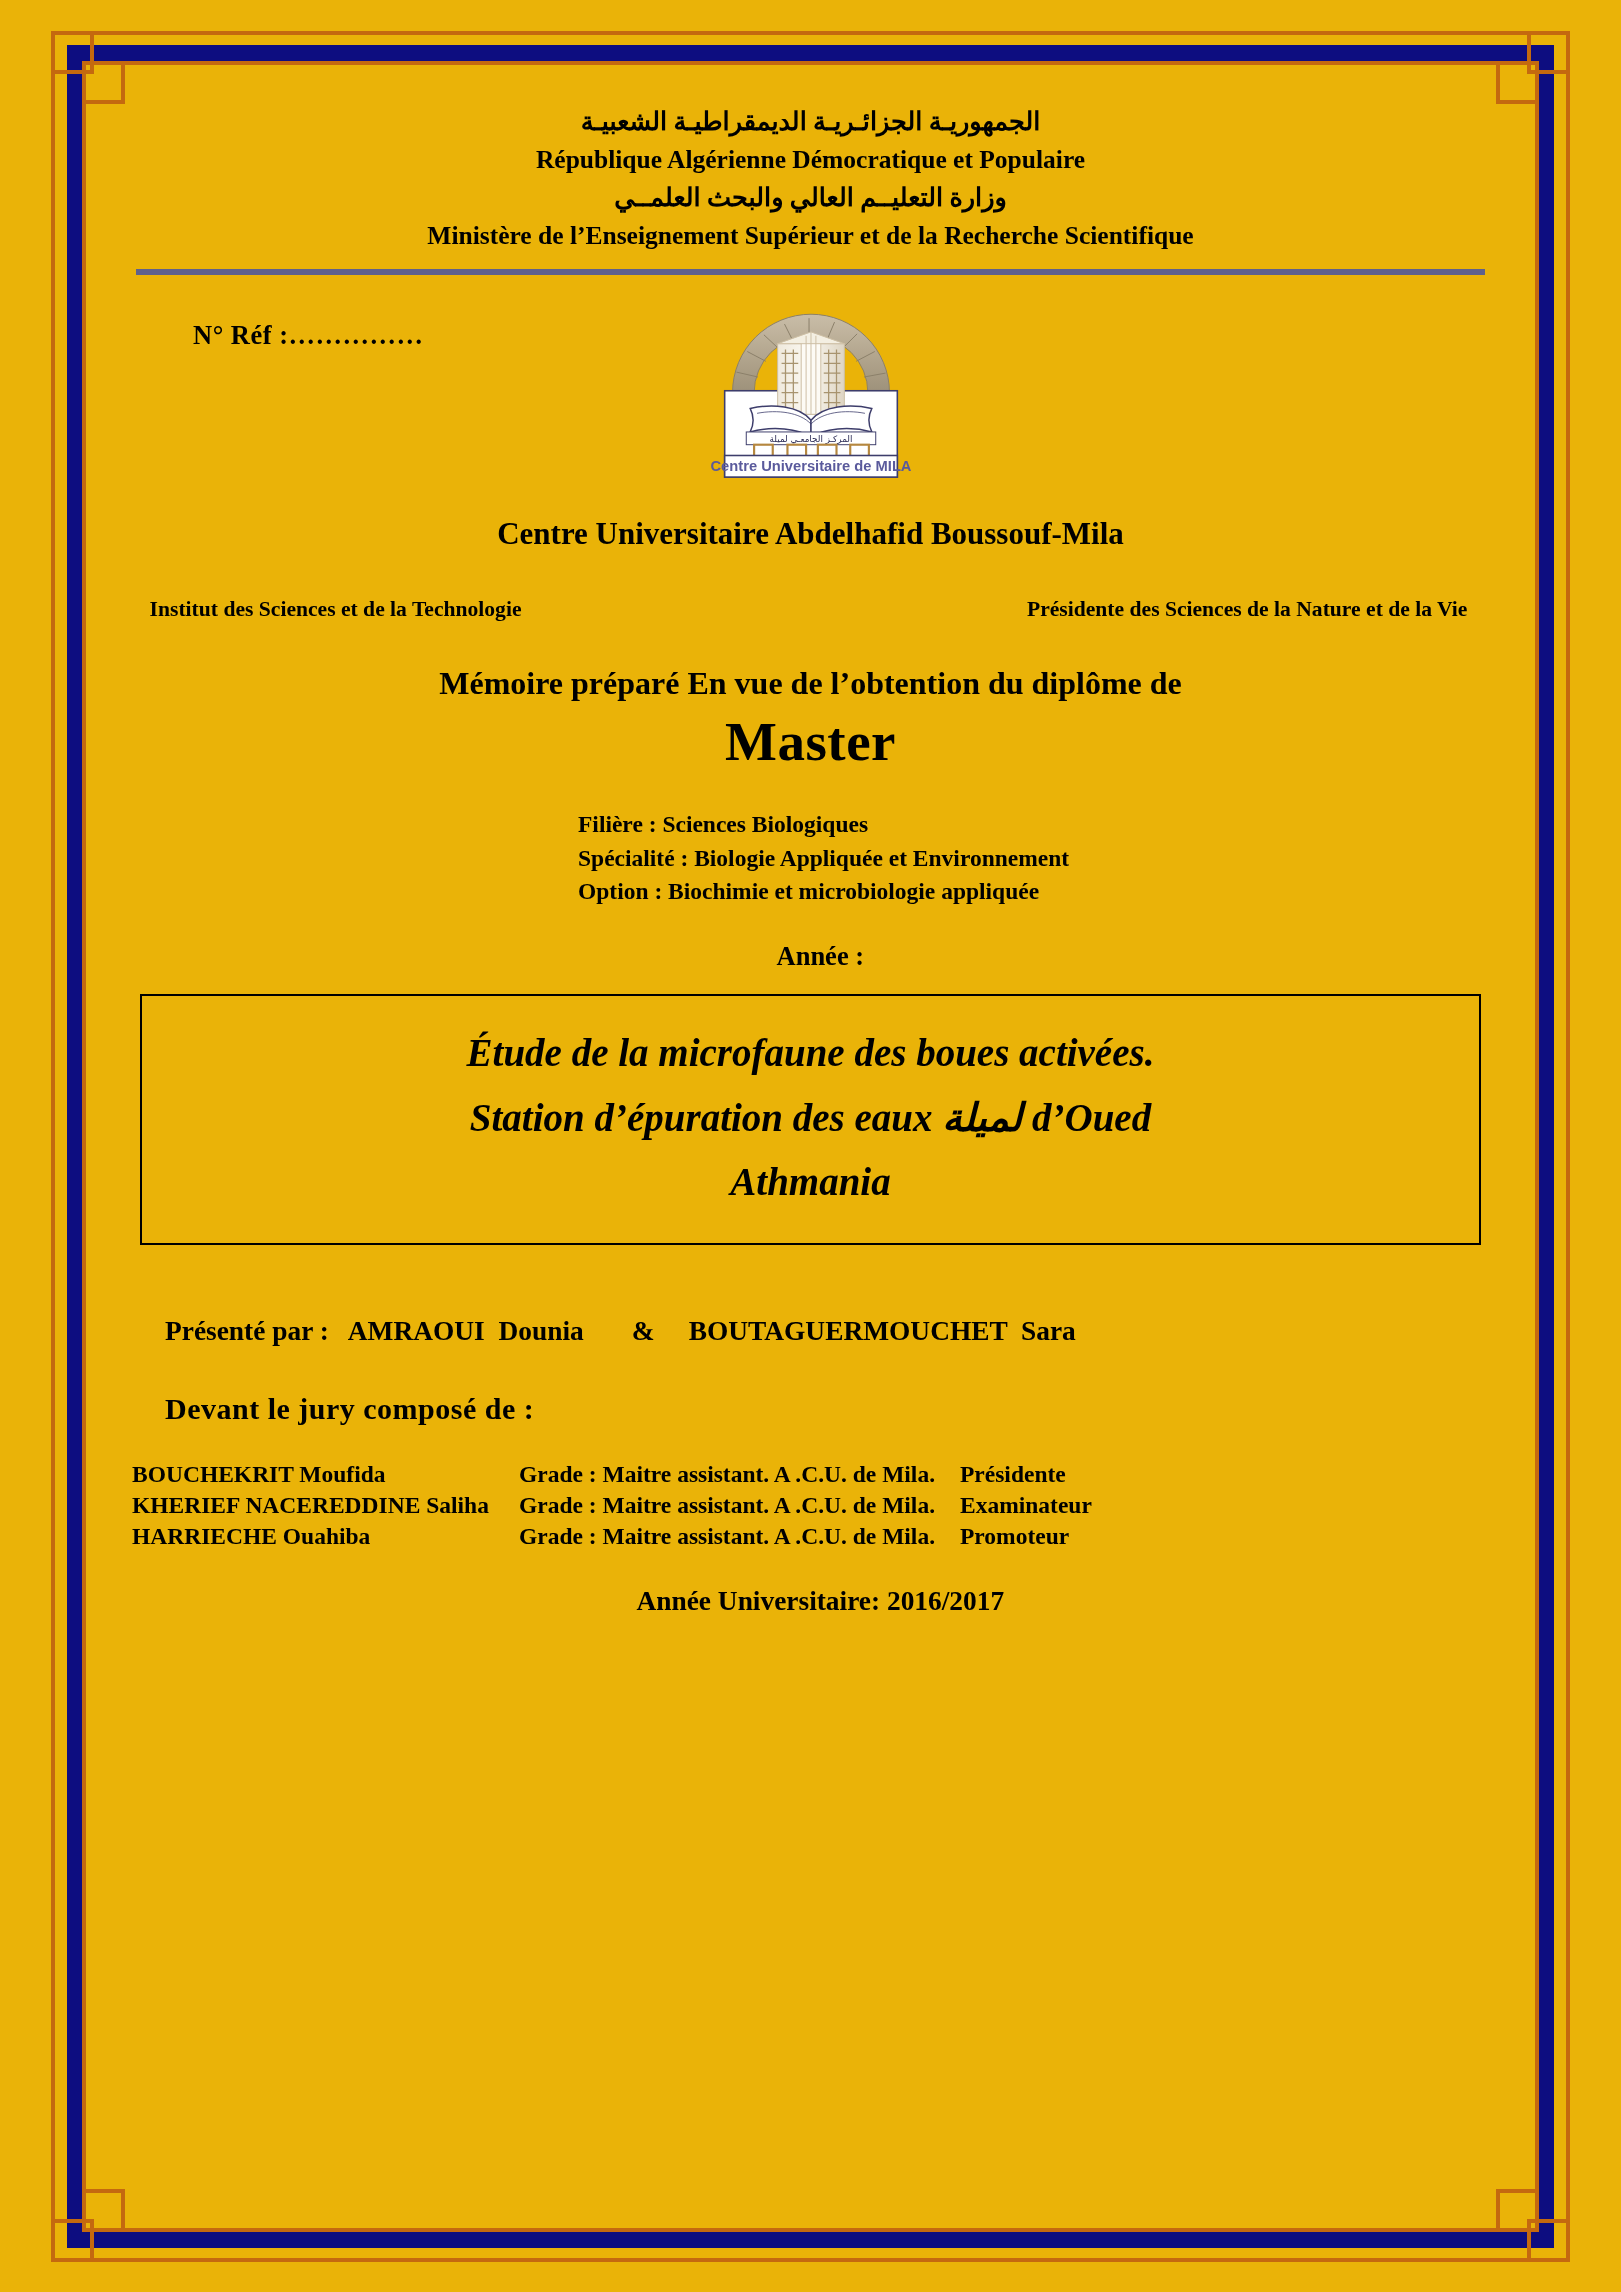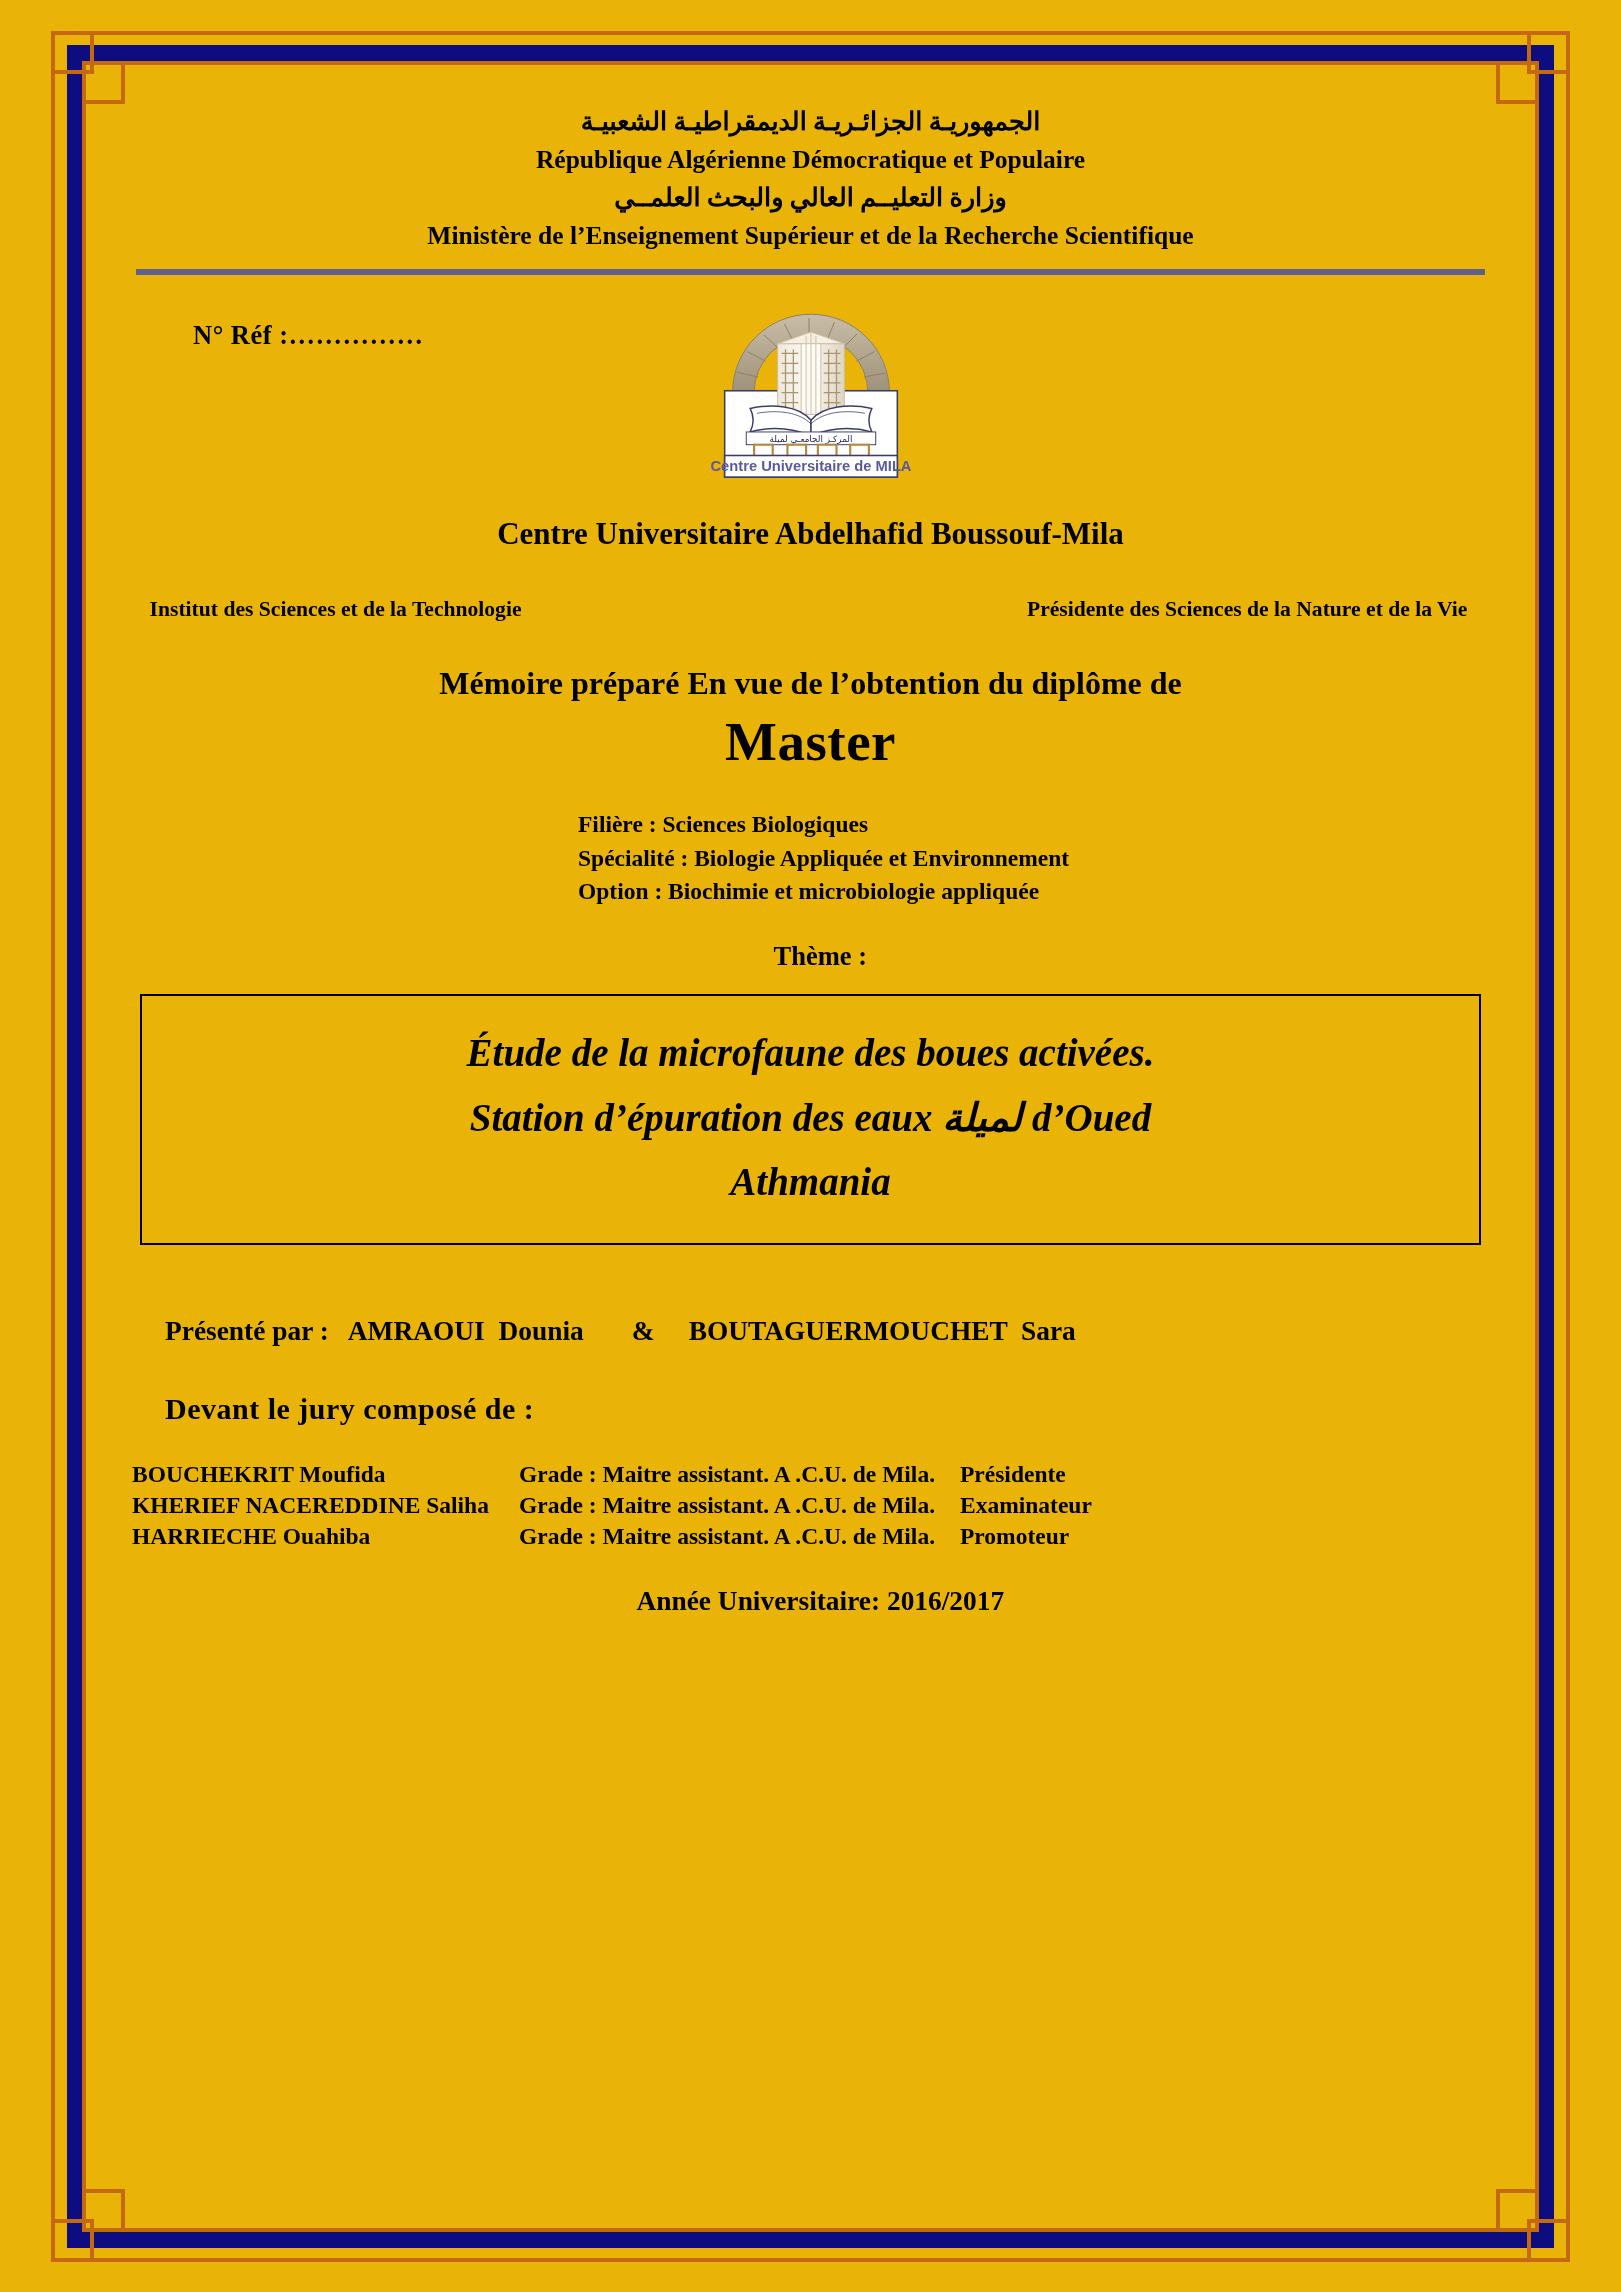--- a/index.html
+++ b/index.html
@@ -344,21 +344,21 @@
 
     <div class="memoire">Mémoire préparé  En vue de l’obtention du diplôme de</div>
     <div class="master">Master</div>
 
     <div class="spec-block">
       <div>Filière : Sciences Biologiques</div>
       <div>Spécialité : Biologie Appliquée et Environnement</div>
       <div>Option : Biochimie et microbiologie appliquée</div>
     </div>
 
-    <div class="theme-label">Thème :</div>
+    <div class="theme-label">Année :</div>
 
     <div class="theme-box">
       <div class="theme-line first">Étude de la microfaune des boues activées.</div>
       <div class="theme-line">Station d’épuration des eaux لميلة d’Oued</div>
       <div class="theme-line">Athmania</div>
     </div>
 
     <div class="presente">Présenté par :   AMRAOUI  Dounia       &amp;     BOUTAGUERMOUCHET  Sara</div>
 
     <div class="jury-title">Devant le jury composé de :</div>

